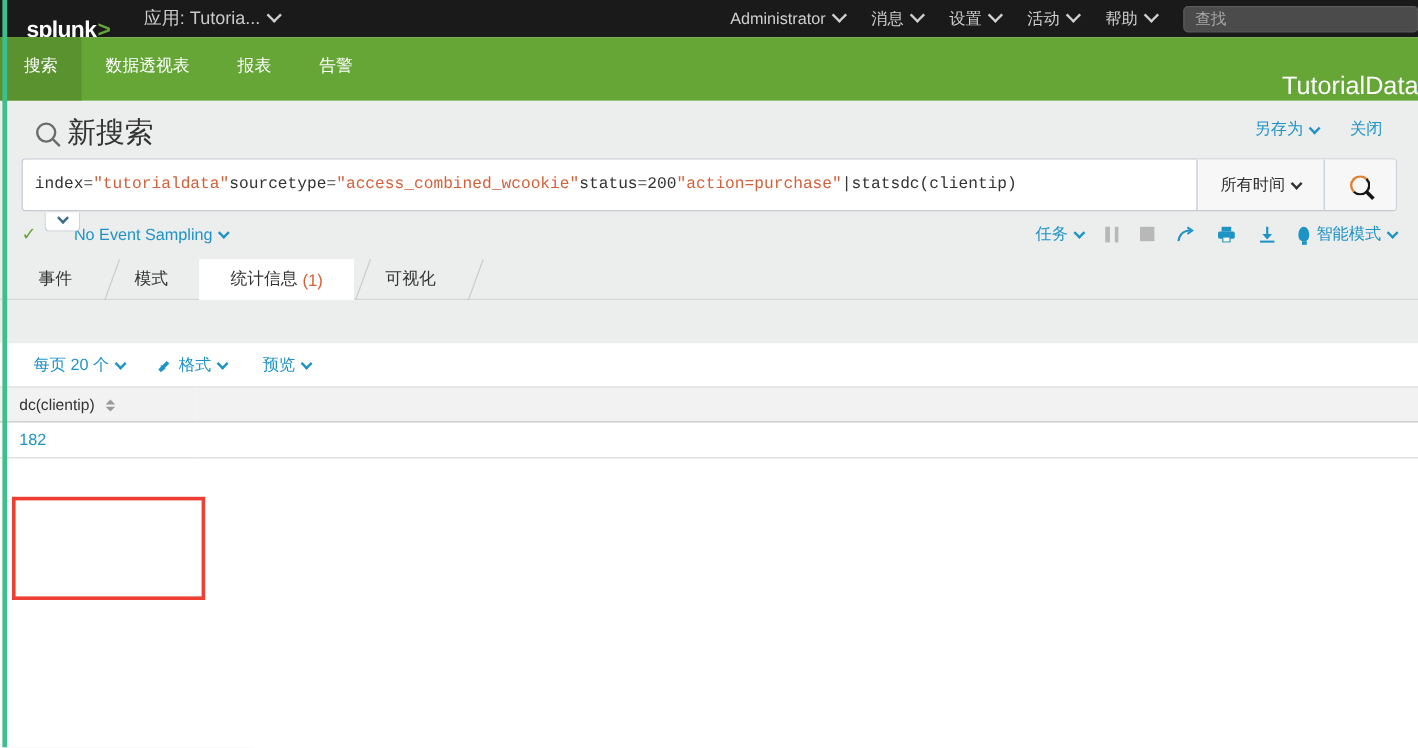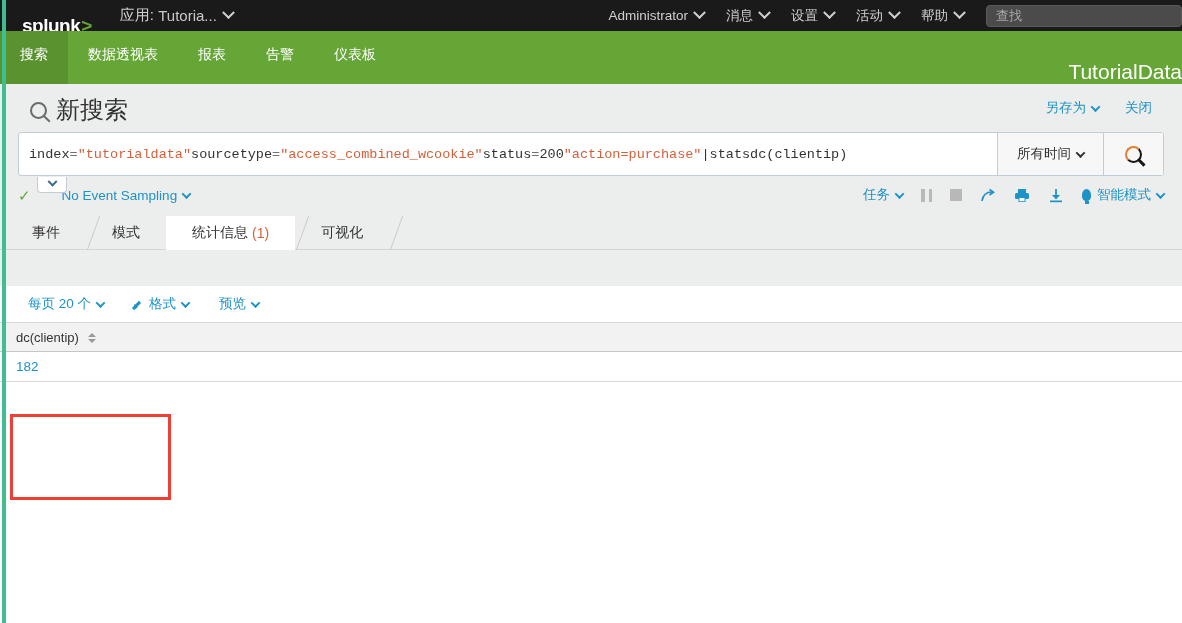--- a/index.html
+++ b/index.html
@@ -460,23 +460,20 @@
       <span>搜索</span>
     </div>
     <div class="appnav-item">
       <span>数据透视表</span>
     </div>
     <div class="appnav-item">
       <span>报表</span>
     </div>
     <div class="appnav-item">
       <span>告警</span>
-    </div>
-    <div class="appnav-item">
-      <span>仪表板</span>
     </div>
     <div class="app-title">
       <span>TutorialData</span>
     </div>
   </div>
 
   <div class="page">
 
     <div class="page-head">
       <div class="page-title">

